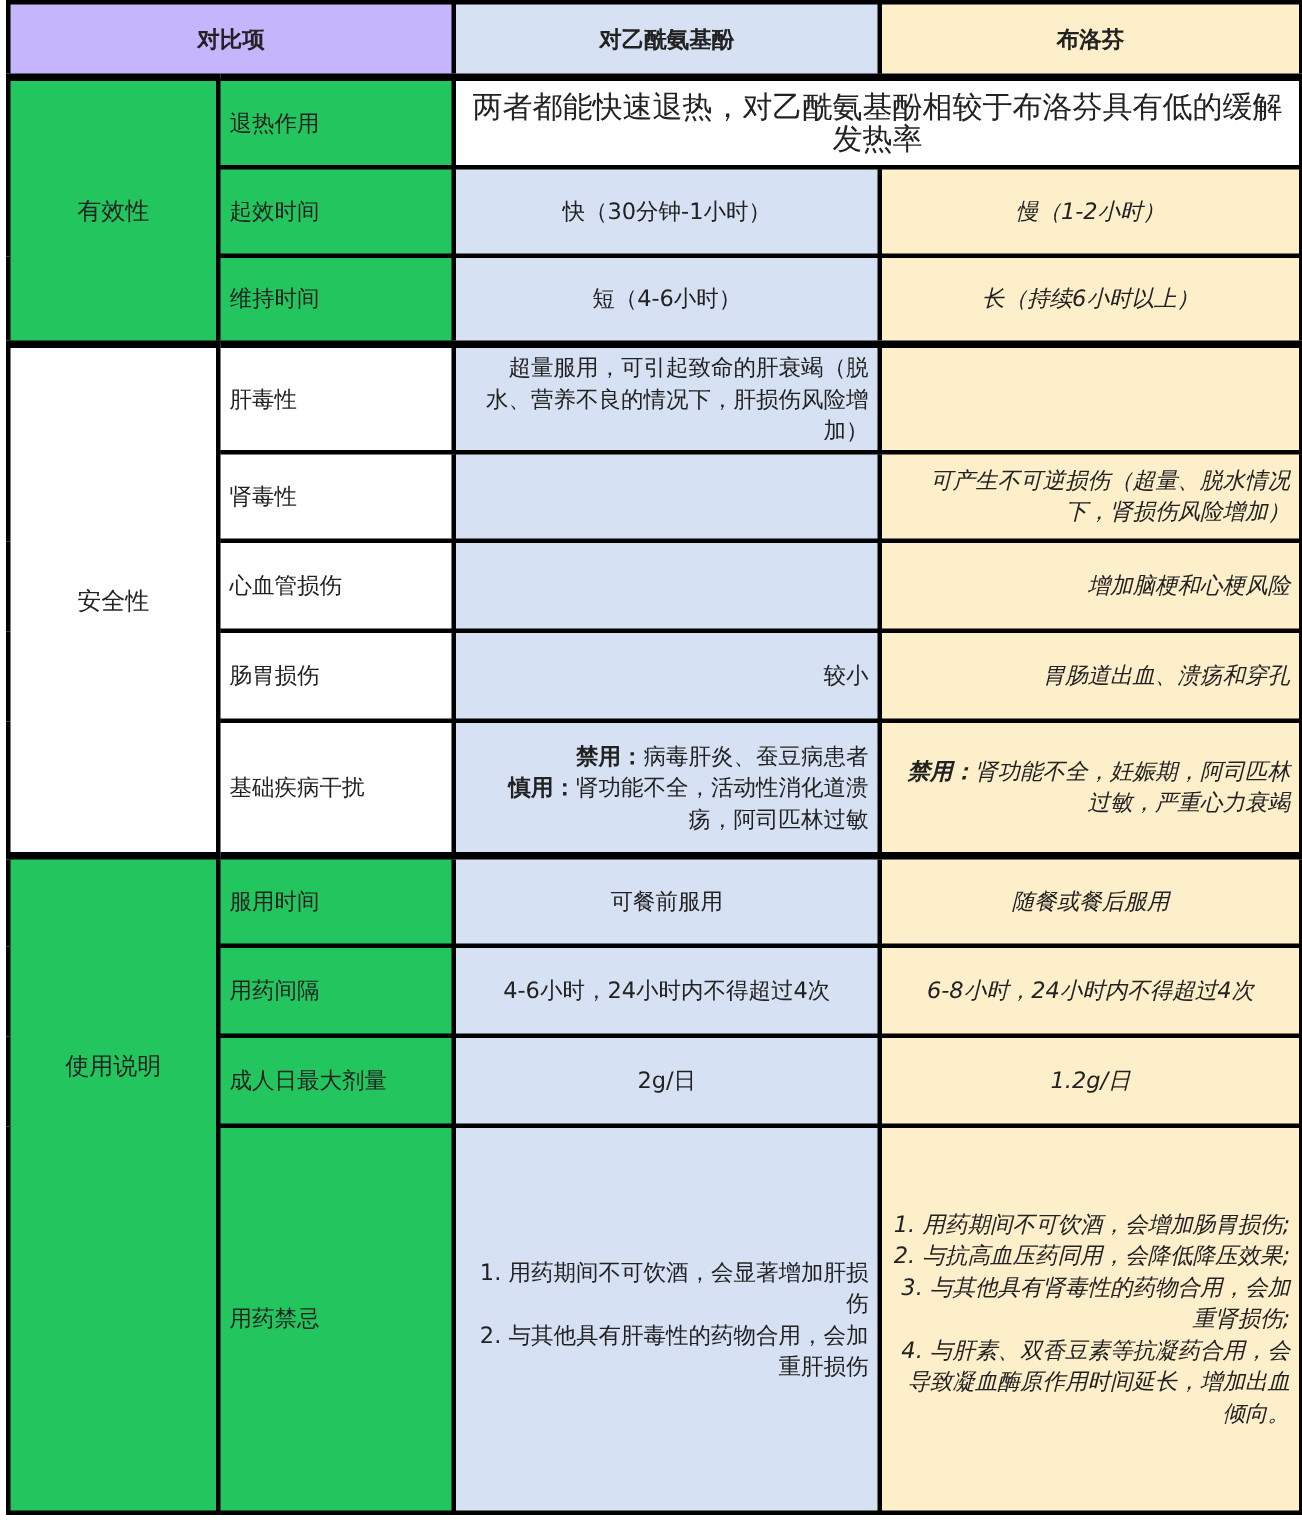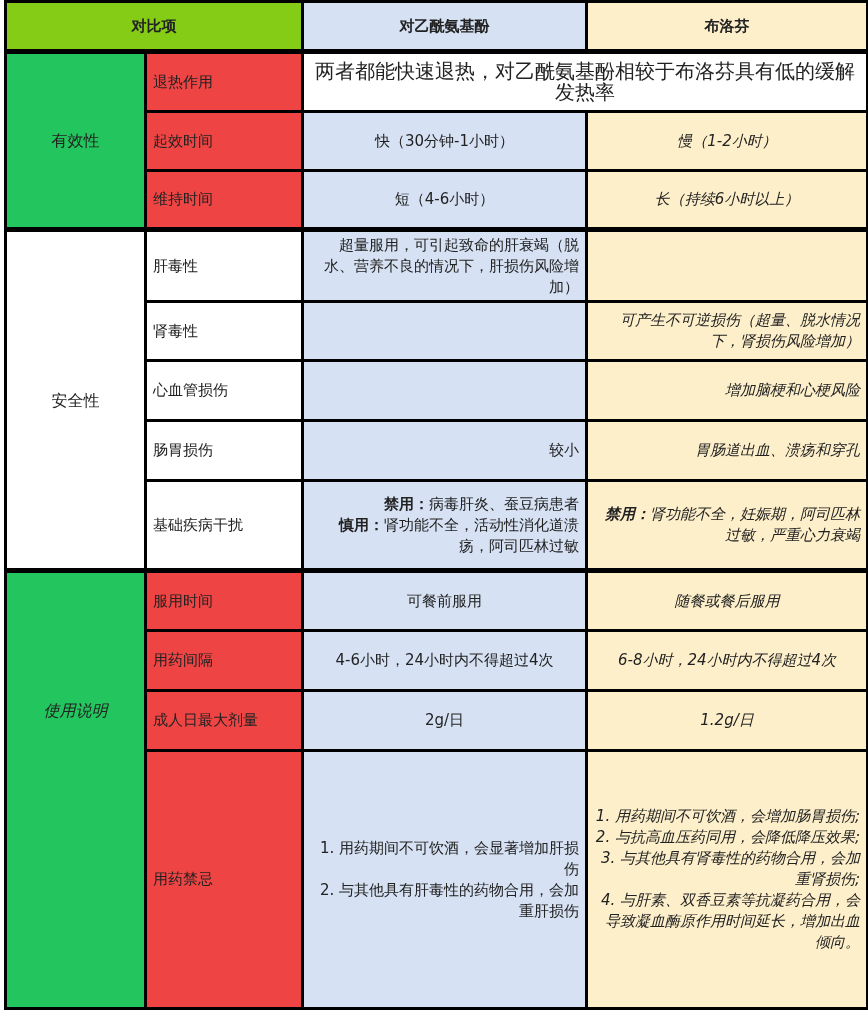--- a/index.html
+++ b/index.html
@@ -33,29 +33,29 @@
       vertical-align: middle;
       font-weight: normal;
     }
     th {
       font-weight: bold;
       text-align: center;
       font-size: 15px;
     }
     tr.group-top td { border-top-width: 5px; }
     .c-cat { background: #22c55e; text-align: center; font-size: 16px; }
-    .c-item { background: #ef4444; text-align: left; font-size: 15px; }
+    .c-item { background: #22c55e; text-align: left; font-size: 15px; }
     .c-item.white { background: #ffffff; }
     .c-cat.white { background: #ffffff; }
     .c-a { background: #d6e1f3; }
     .c-b { background: #fdefca; font-style: italic; }
     .c-white { background: #ffffff; }
     .center { text-align: center; }
     .left { text-align: right; }
-    .th-blank { background: #84cc16; }
+    .th-blank { background: #c4b5fd; }
     .th-a { background: #d6e1f3; }
     .th-b { background: #fdefca; }
     .bold-label { font-weight: bold; }
     .line { display: block; }
     .span-center { text-align: center; font-size: 20px; }
   </style>
 </head>
 <body>
 
 <div class="table-wrap">
@@ -117,21 +117,21 @@
       <td class="c-a left">
         <span class="line"><span class="bold-label">禁用：</span><span>病毒肝炎、蚕豆病患者</span></span>
         <span class="line"><span class="bold-label">慎用：</span><span>肾功能不全，活动性消化道溃疡，阿司匹林过敏</span></span>
       </td>
       <td class="c-b left">
         <span class="line"><span class="bold-label">禁用：</span><span>肾功能不全，妊娠期，阿司匹林过敏，严重心力衰竭</span></span>
       </td>
     </tr>
 
     <tr class="group-top" style="height:60px">
-      <td rowspan="4" class="c-cat"><span style="position:relative; top:-80px;font-style:italic;">使用说明</span></td>
+      <td rowspan="4" class="c-cat"><span style="position:relative; top:-80px;">使用说明</span></td>
       <td class="c-item">服用时间</td>
       <td class="c-a center">可餐前服用</td>
       <td class="c-b center">随餐或餐后服用</td>
     </tr>
     <tr style="height:60px">
       <td class="c-item">用药间隔</td>
       <td class="c-a center">4-6小时，24小时内不得超过4次</td>
       <td class="c-b center">6-8小时，24小时内不得超过4次</td>
     </tr>
     <tr style="height:60px">

